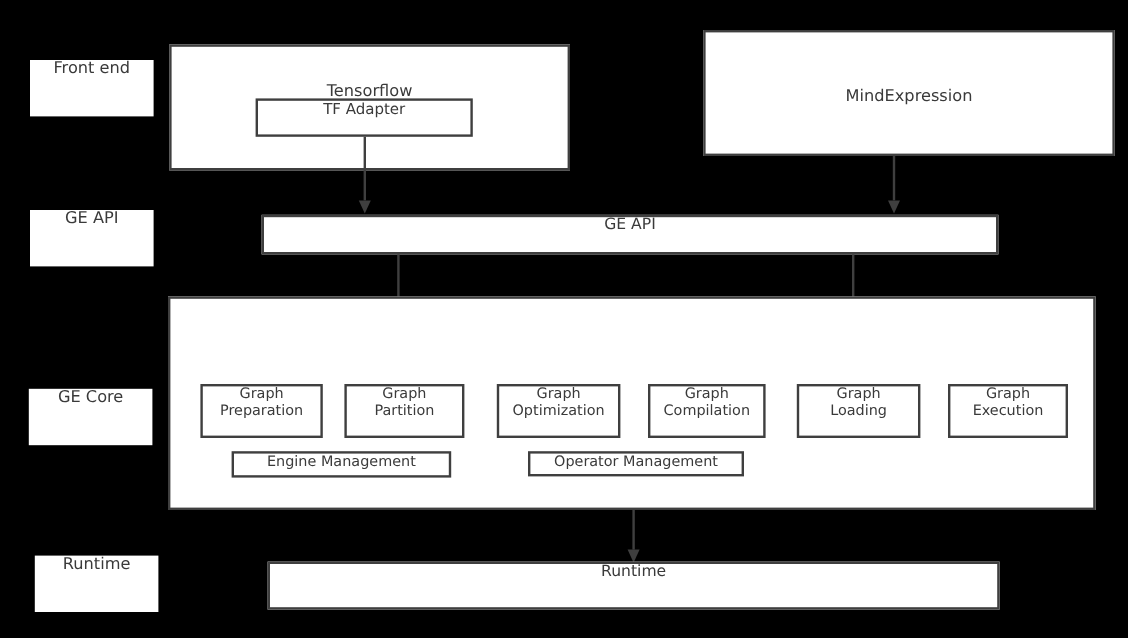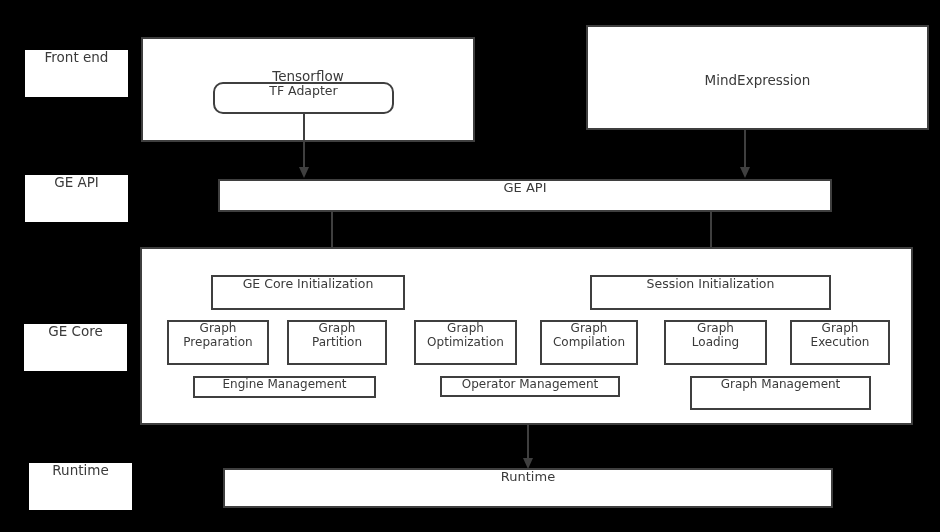--- a/index.html
+++ b/index.html
@@ -90,21 +90,21 @@
   </div>
 
   <div class="box stage-label" style="left:29px; top:463px; width:103px; height:47px;">
     <span>Runtime</span>
   </div>
 
   <div class="box group" style="left:141px; top:25px; width:334px; height:105px;margin-top:12px;">
     <span class="group-title">Tensorflow</span>
   </div>
 
-  <div class="box node" style="left:213px; top:82px; width:181px; height:32px;border-radius:10px;">
+  <div class="box node" style="left:213px; top:82px; width:181px; height:32px;">
     <span>TF Adapter</span>
   </div>
 
   <div class="box group" style="left:586px; top:25px; width:343px; height:105px;">
     <span class="group-title" style="margin-top:46px;">MindExpression</span>
   </div>
 
   <div class="arrow" style="left:303px; top:114px; width:2px; height:64px;">
     <div class="stem" style="height:53px;"></div>
     <div class="head" style="top:53px;"></div>
@@ -124,27 +124,21 @@
     <div class="head" style="top:53px;"></div>
   </div>
 
   <div class="arrow" style="left:710px; top:212px; width:2px; height:64px;">
     <div class="stem" style="height:53px;"></div>
     <div class="head" style="top:53px;"></div>
   </div>
 
   <div class="box group" style="left:140px; top:247px; width:773px; height:178px;"></div>
 
-  <div class="box node" style="left:211px; top:275px; width:194px; height:35px;">
-    <span>GE Core Initialization</span>
-  </div>
 
-  <div class="box node" style="left:590px; top:275px; width:241px; height:35px;">
-    <span>Session Initialization</span>
-  </div>
 
   <div class="box node small" style="left:167px; top:320px; width:102px; height:45px;">
     <span>Graph
 Preparation</span>
   </div>
 
   <div class="box node small" style="left:287px; top:320px; width:100px; height:45px;">
     <span>Graph
 Partition</span>
   </div>
@@ -170,23 +164,20 @@
   </div>
 
   <div class="box node small" style="left:193px; top:376px; width:183px; height:22px;">
     <span>Engine Management</span>
   </div>
 
   <div class="box node small" style="left:440px; top:376px; width:180px; height:21px;">
     <span>Operator Management</span>
   </div>
 
-  <div class="box node small" style="left:690px; top:376px; width:181px; height:34px;">
-    <span>Graph Management</span>
-  </div>
 
   <div class="arrow" style="left:527px; top:425px; width:2px; height:44px;">
     <div class="stem" style="height:33px;"></div>
     <div class="head" style="top:33px;"></div>
   </div>
 
   <div class="box node wide" style="left:223px; top:468px; width:610px; height:40px;">
     <span>Runtime</span>
   </div>
 

